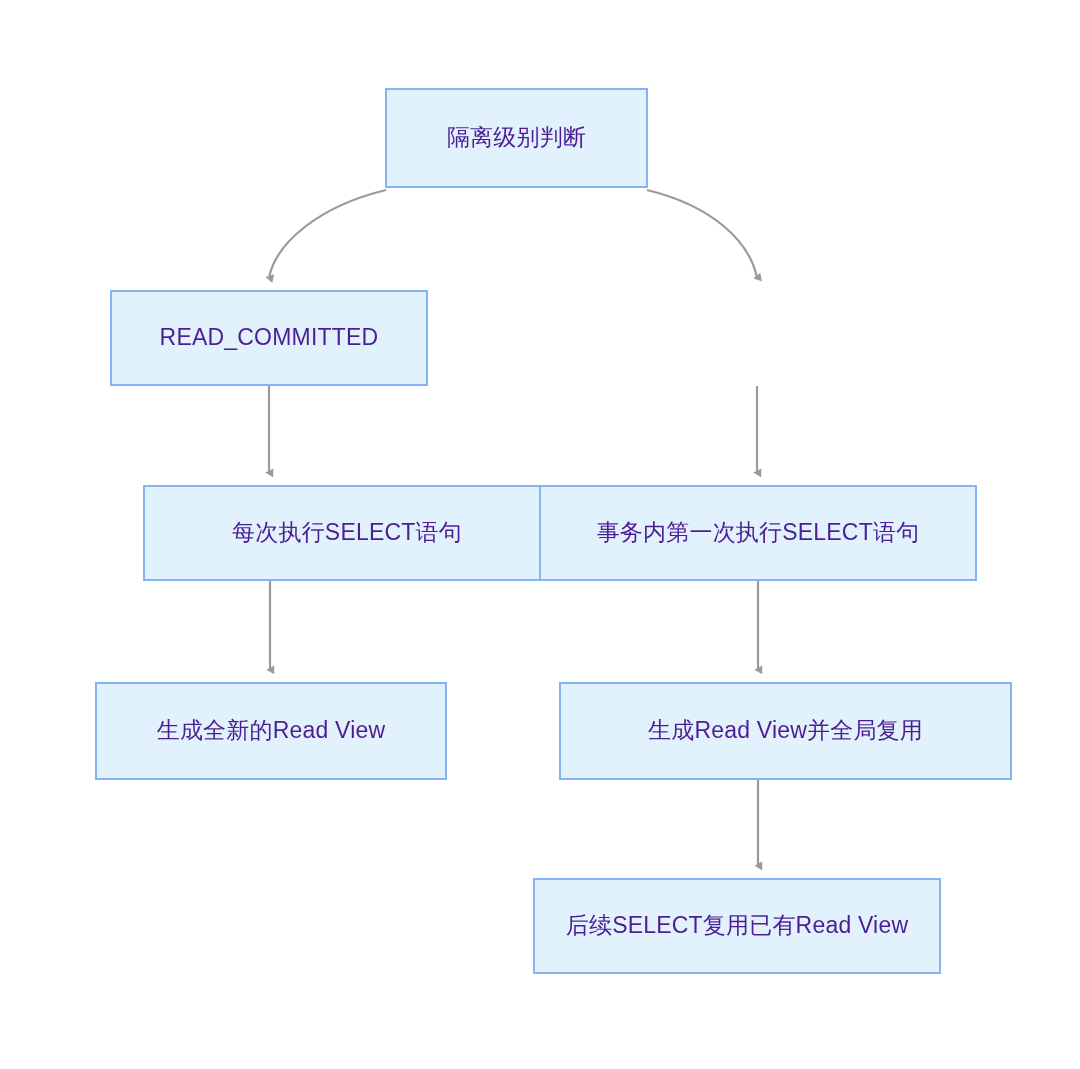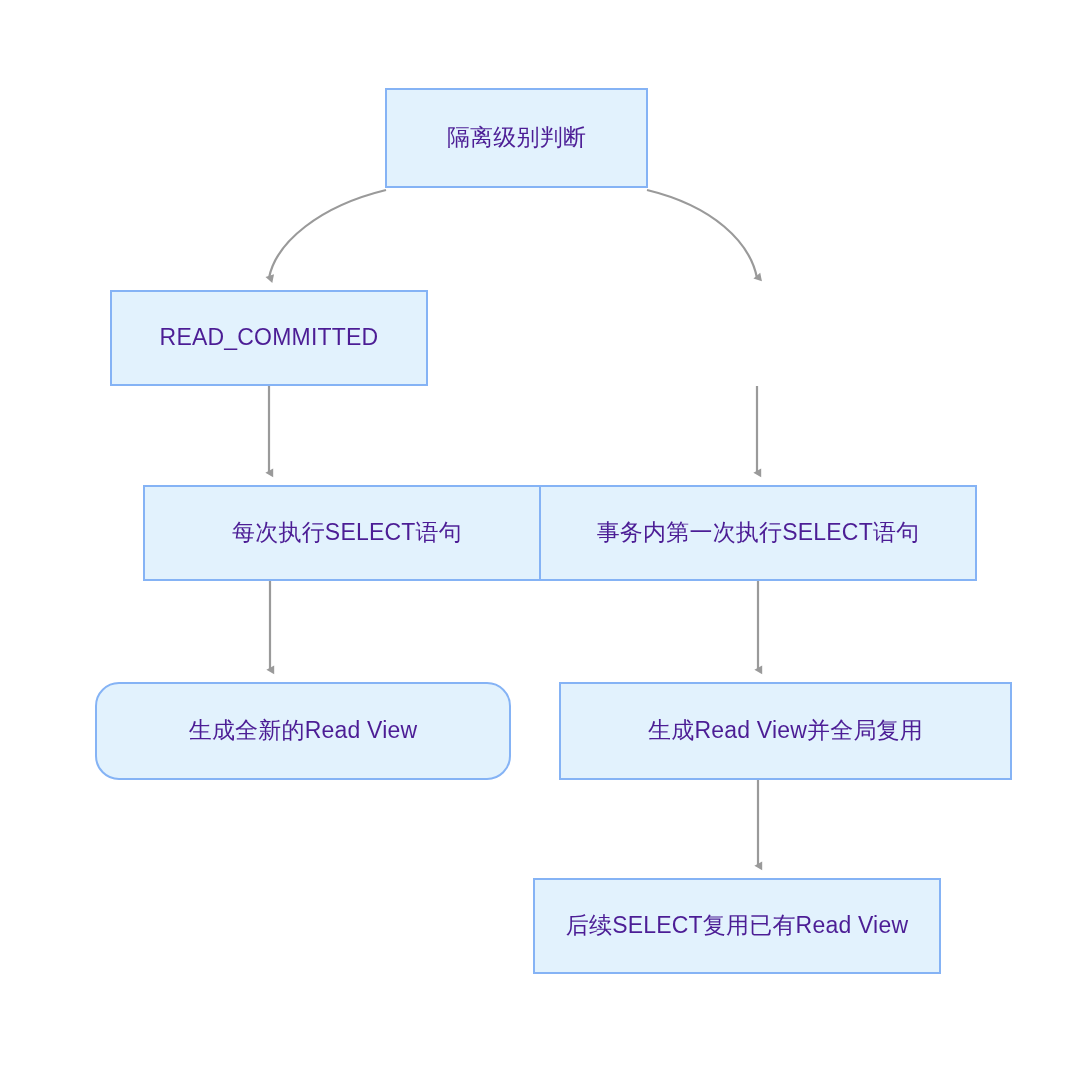--- a/index.html
+++ b/index.html
@@ -84,21 +84,21 @@
 
 
   <div class="node" style="left:99px; top:485px; width:408px; height:96px;margin-left:44px;">
     <span>每次执行SELECT语句</span>
   </div>
 
   <div class="node" style="left:539px; top:485px; width:438px; height:96px;">
     <span>事务内第一次执行SELECT语句</span>
   </div>
 
-  <div class="node" style="left:95px; top:682px; width:416px; height:98px;border-radius:24px;">
+  <div class="node" style="left:95px; top:682px; width:352px; height:98px;">
     <span>生成全新的Read View</span>
   </div>
 
   <div class="node" style="left:559px; top:682px; width:453px; height:98px;">
     <span>生成Read View并全局复用</span>
   </div>
 
   <div class="node" style="left:533px; top:878px; width:408px; height:96px;">
     <span>后续SELECT复用已有Read View</span>
   </div>

